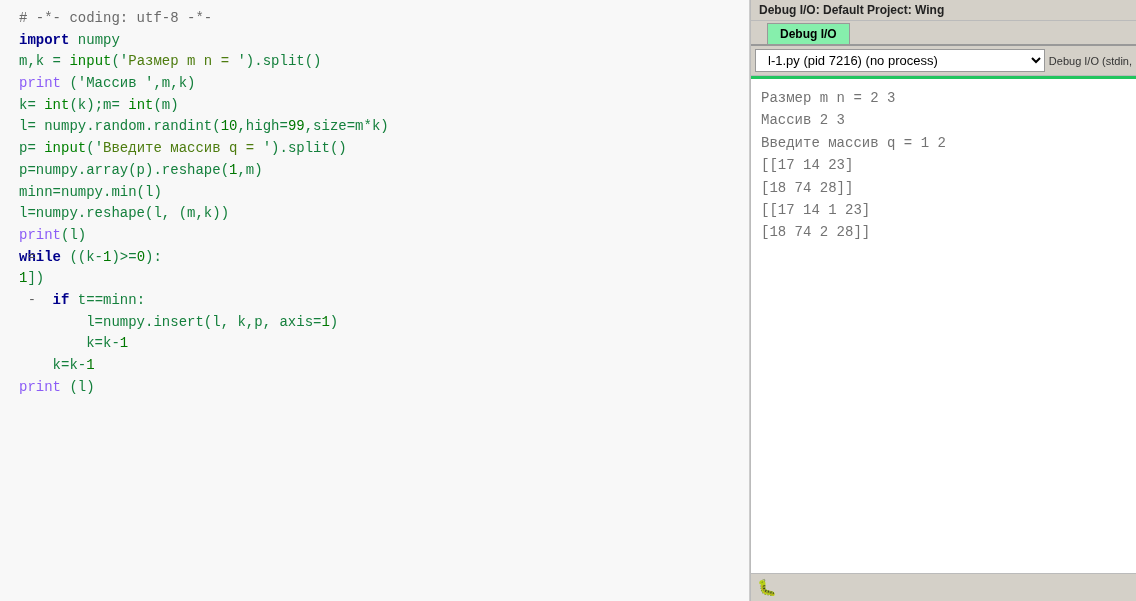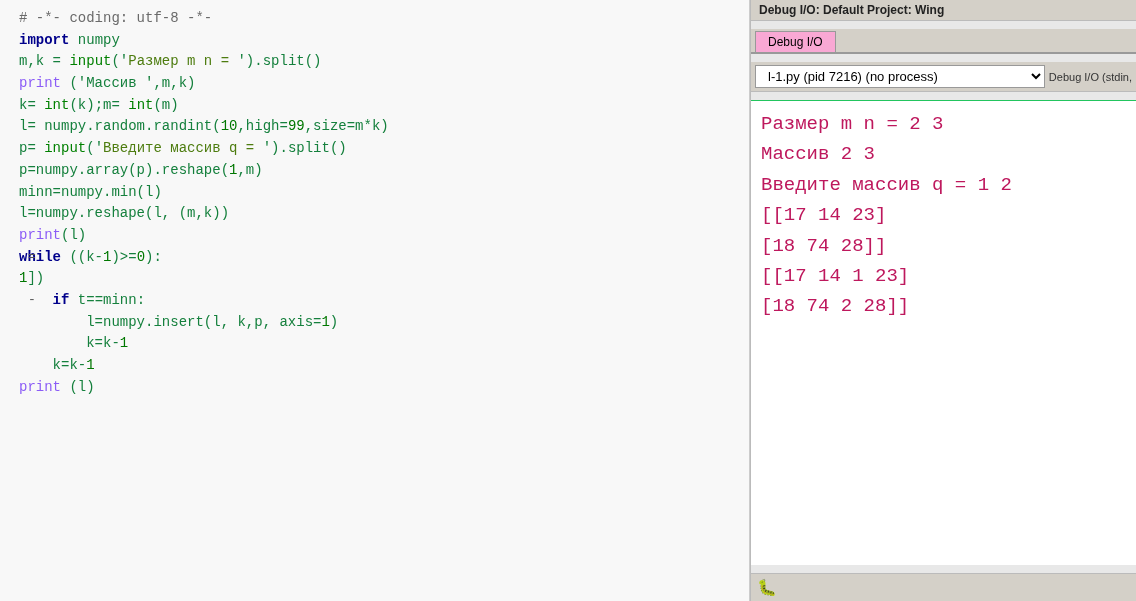--- a/index.html
+++ b/index.html
@@ -58,21 +58,20 @@
     .cyan { color: #8b5cf6; } 
 
     
     #debug-panel {
       width: 386px;
       height: 601px;
       background: #e8e8e8;
       display: flex;
       flex-direction: column;
       border-left: 1px solid #bbb;
-      gap: 8px;
     }
 
     #debug-titlebar {
       background: #d4d0c8;
       padding: 3px 8px;
       font-family: Arial, sans-serif;
       font-size: 12px;
       color: #222;
       border-bottom: 1px solid #bbb;
       font-weight: bold;
@@ -90,22 +89,23 @@
       font-family: Arial, sans-serif;
       font-size: 12px;
       background: #e8e4dc;
       border: 1px solid #999;
       border-bottom: none;
       cursor: pointer;
       margin-right: 2px;
     }
 
     .debug-tab.active {
-      background: #f9a8d4;
-      font-weight: normal;
+      background: #86efac;
+      font-weight: bold;
+      margin-left: 12px;
     }
 
     #debug-toolbar {
       display: flex;
       align-items: center;
       background: #d4d0c8;
       padding: 3px 4px;
       border-bottom: 1px solid #bbb;
       gap: 4px;
     }
@@ -125,25 +125,25 @@
       font-size: 11px;
       color: #333;
       white-space: nowrap;
     }
 
     #debug-output {
       flex: 1;
       background: white;
       padding: 8px 10px;
       font-family: 'Courier New', Courier, monospace;
-      font-size: 19px;
+      font-size: 14px;
       line-height: 1.6;
-      color: #be185d;
+      color: #737373;
       overflow-y: auto;
-      border-top: 1px solid #22c55e;
+      border-top: 3px solid #22c55e;
     }
 
     #debug-footer {
       height: 28px;
       background: #d4d0c8;
       border-top: 1px solid #bbb;
       display: flex;
       align-items: center;
       padding: 0 6px;
     }

